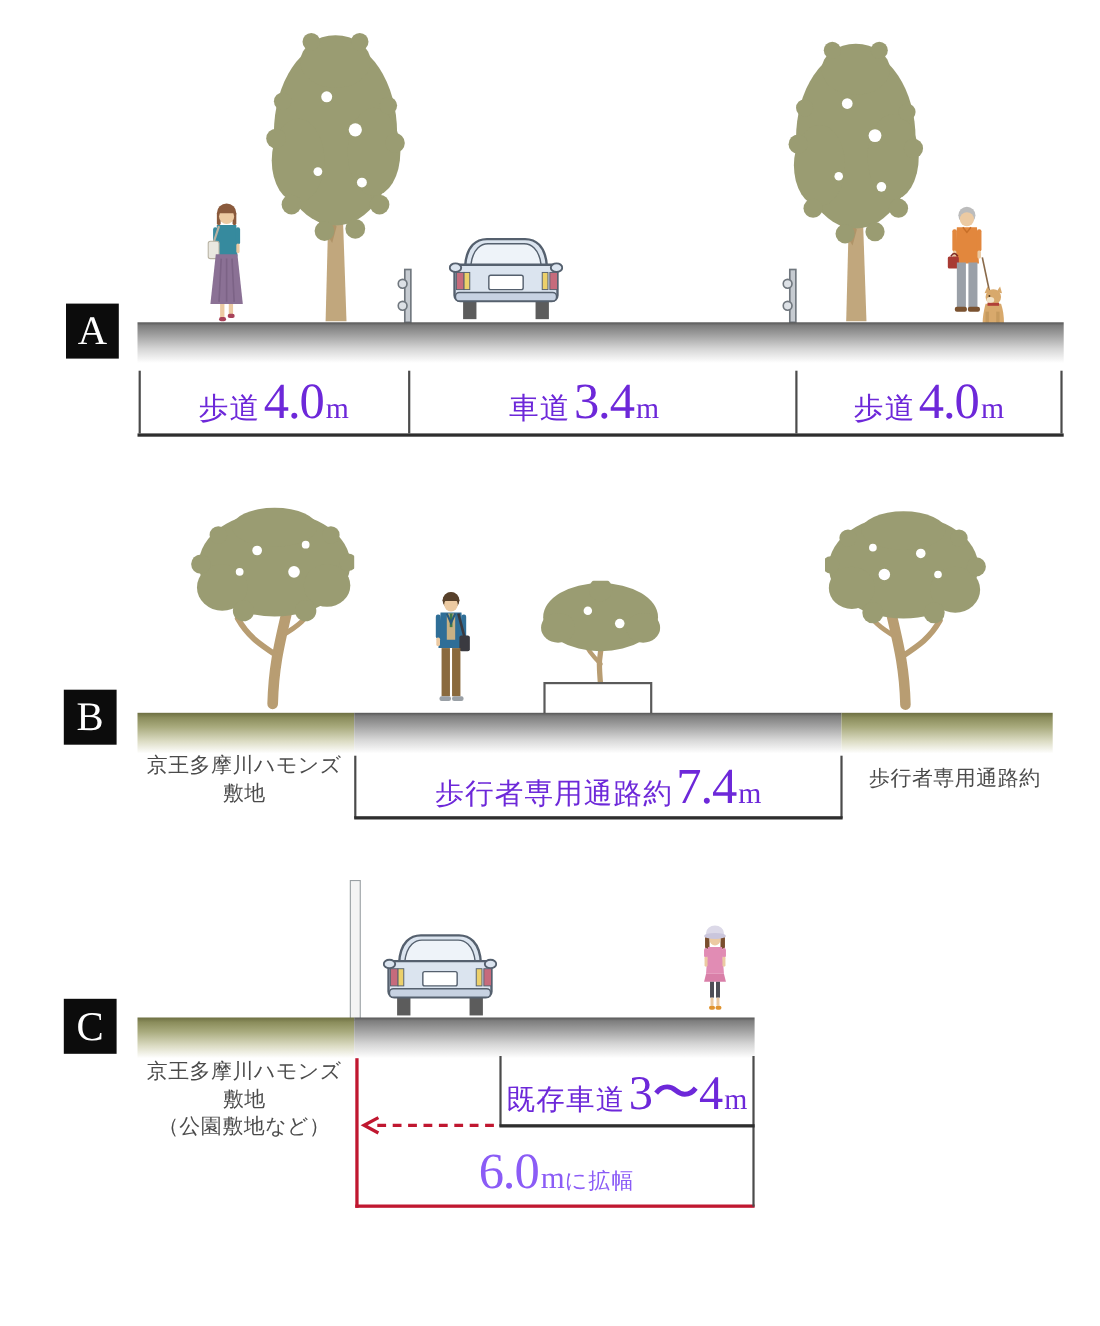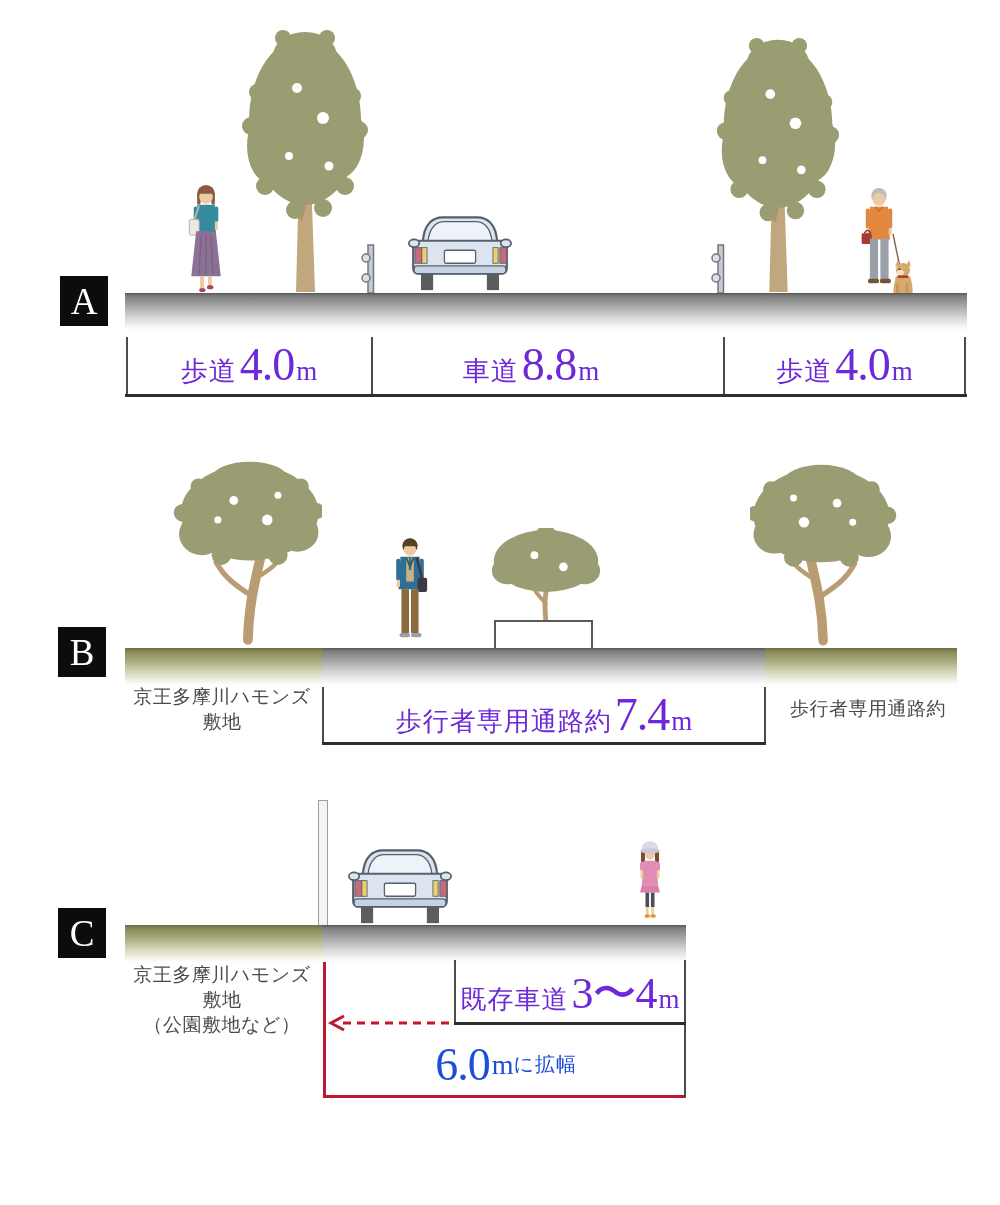--- a/index.html
+++ b/index.html
@@ -19,21 +19,21 @@
   .hline{background:#2e2e2e;height:2.5px;}
   .vtick{background:#4b4b4b;width:2px;}
   .hline.red,.vtick.red{background:#c01730;}
   
   .dim{display:flex;align-items:baseline;justify-content:center;white-space:nowrap;color:#6d28d9;}
   .dim .p{font-size:27px;letter-spacing:1px;}
   .dim .v{font-size:46px;letter-spacing:-1px;padding-left:3px;}
   .dim .u{font-size:27px;padding-left:2px;}
   .dim.mid .p{font-size:26px;}
   .dim.small .v{font-size:44px;}
-  .dim.redtxt{color:#1d4ed8;align-items:center;}
+  .dim.redtxt{color:#8b5cf6;}
   .dim.redtxt .u{font-size:28px;}
   .dim.redtxt .s{font-size:20px;letter-spacing:1px;}
   
   .site{font-size:19px;line-height:25px;text-align:center;color:#4b4b4b;letter-spacing:0.5px;}
   .planter{background:#ffffff;border:2px solid #5a5a5a;}
   .pole{background:#f4f4f4;border:1.5px solid #9aa0a4;}
   svg.ill{display:block;overflow:visible;}
 </style>
 </head>
 <body>
@@ -257,21 +257,21 @@
   <div class="abs vtick" style="left:964px;top:337px;height:57px;"></div>
   <div class="abs hline" style="left:125px;top:394px;width:842px;"></div>
 
   <div class="abs dim" style="left:126px;top:338px;width:246px;">
     <span class="p">歩道</span>
       <span class="v">4.0</span>
       <span class="u">m</span>
   </div>
   <div class="abs dim" style="left:371px;top:338px;width:320px;">
     <span class="p">車道</span>
-      <span class="v">8.8</span>
+      <span class="v">3.4</span>
       <span class="u">m</span>
   </div>
   <div class="abs dim" style="left:723px;top:338px;width:243px;">
     <span class="p">歩道</span>
       <span class="v">4.0</span>
       <span class="u">m</span>
   </div>
 
   <div class="abs panel" style="left:58px;top:627px;">
     <span>B</span>

